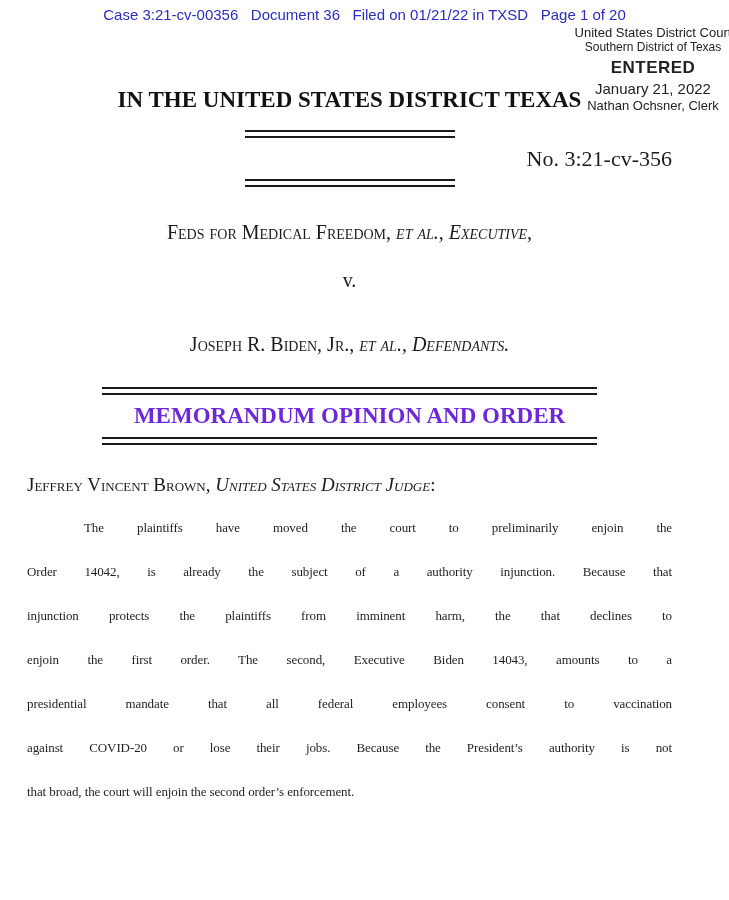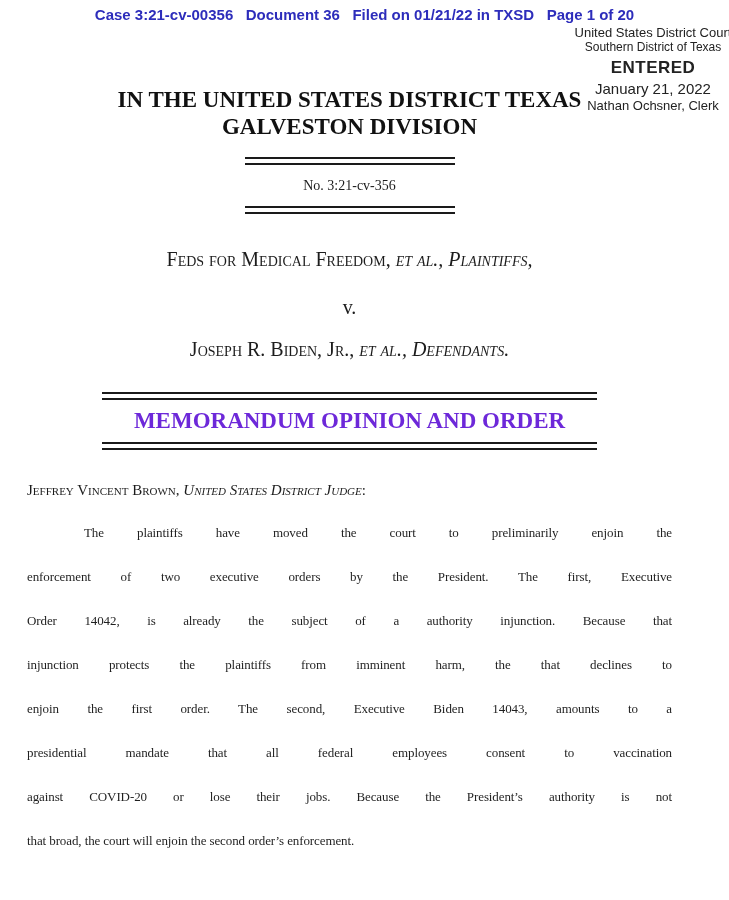--- a/index.html
+++ b/index.html
@@ -16,21 +16,20 @@
   .header-line {
     position: absolute;
     top: 6px;
     left: 0;
     width: 100%;
     text-align: center;
     font-family: "Liberation Sans", sans-serif;
     font-size: 15px;
     color: #2d2dbb;
     white-space: pre;
-    font-weight: bold;
   }
   .stamp {
     position: absolute;
     top: 26px;
     left: 553px;
     width: 200px;
     text-align: center;
     font-family: "Liberation Sans", sans-serif;
     color: #222;
     line-height: 1.15;
@@ -58,42 +57,42 @@
     border-top: 2px solid #1a1a1a;
     border-bottom: 2px solid #1a1a1a;
     height: 8px;
   }
   .drule.narrow { width: 210px; margin: 17px auto 0; }
   .drule.wide   { width: 495px; margin: 30px auto 0; }
   .drule.narrow2{ width: 210px; margin: 7px auto 0; }
   .drule.wide2  { width: 495px; margin: 7px auto 0; }
   .case-number {
     margin-top: 8px;
-    text-align: center;
-    font-size: 14px;
+    text-align: right;
+    font-size: 22px;
     line-height: 26px;
   }
   .caption { text-align: center; font-size: 20px; }
   .cap-line { line-height: 26px; }
   .cap-plaintiffs { margin-top: 32px; }
   .cap-versus     { margin-top: 22px; }
-  .cap-defendants { margin-top: 16px; }
+  .cap-defendants { margin-top: 38px; }
   .sc { font-variant: small-caps; }
   .it { font-style: italic; }
   .opinion-heading {
     margin-top: 7px;
     text-align: center;
     font-weight: bold;
     font-size: 23px;
     line-height: 28px;
     color: #6d28d9;
   }
   .judge-line {
     margin-top: 27px;
-    font-size: 15px;
+    font-size: 19px;
     line-height: 26px;
     text-align: left;
   }
   .body-text {
     margin-top: 8px;
     font-size: 13px;
     line-height: 44px;
     letter-spacing: -0.1px;
     color: #1f1f1f;
   }
@@ -117,46 +116,44 @@
     <div class="stamp-district">Southern District of Texas</div>
     <div class="stamp-entered">ENTERED</div>
     <div class="stamp-date">January 21, 2022</div>
     <div class="stamp-clerk">Nathan Ochsner, Clerk</div>
   </div>
 
   <div class="content">
 
     <div class="court-title">
       <div>IN THE UNITED STATES DISTRICT TEXAS</div>
-      <div>GALVESTON DIVISION</div>
     </div>
 
     <div class="drule narrow"></div>
 
     <div class="case-number">No. 3:21-cv-356</div>
 
     <div class="drule narrow2"></div>
 
     <div class="caption">
-      <div class="cap-line cap-plaintiffs"><span class="sc">Feds for Medical Freedom, </span><span class="sc it">et al., Plaintiffs,</span></div>
+      <div class="cap-line cap-plaintiffs"><span class="sc">Feds for Medical Freedom, </span><span class="sc it">et al., Executive,</span></div>
       <div class="cap-line cap-versus">v.</div>
       <div class="cap-line cap-defendants"><span class="sc">Joseph R. Biden, Jr., </span><span class="sc it">et al., Defendants.</span></div>
     </div>
 
     <div class="drule wide"></div>
 
     <div class="opinion-heading">MEMORANDUM OPINION AND ORDER</div>
 
     <div class="drule wide2"></div>
 
     <div class="judge-line"><span class="sc">Jeffrey Vincent Brown, </span><span class="sc it">United States District Judge</span><span>:</span></div>
 
     <div class="body-text">
       <div class="body-line indent">The plaintiffs have moved the court to preliminarily enjoin the</div>
-      <div class="body-line">enforcement of two executive orders by the President. The first, Executive</div>
       <div class="body-line">Order 14042, is already the subject of a authority injunction. Because that</div>
       <div class="body-line">injunction protects the plaintiffs from imminent harm, the that declines to</div>
       <div class="body-line">enjoin the first order. The second, Executive Biden 14043, amounts to a</div>
       <div class="body-line">presidential mandate that all federal employees consent to vaccination</div>
       <div class="body-line">against COVID-20 or lose their jobs. Because the President’s authority is not</div>
       <div class="body-line last">that broad, the court will enjoin the second order’s enforcement.</div>
     </div>
 
   </div>
 </div>

